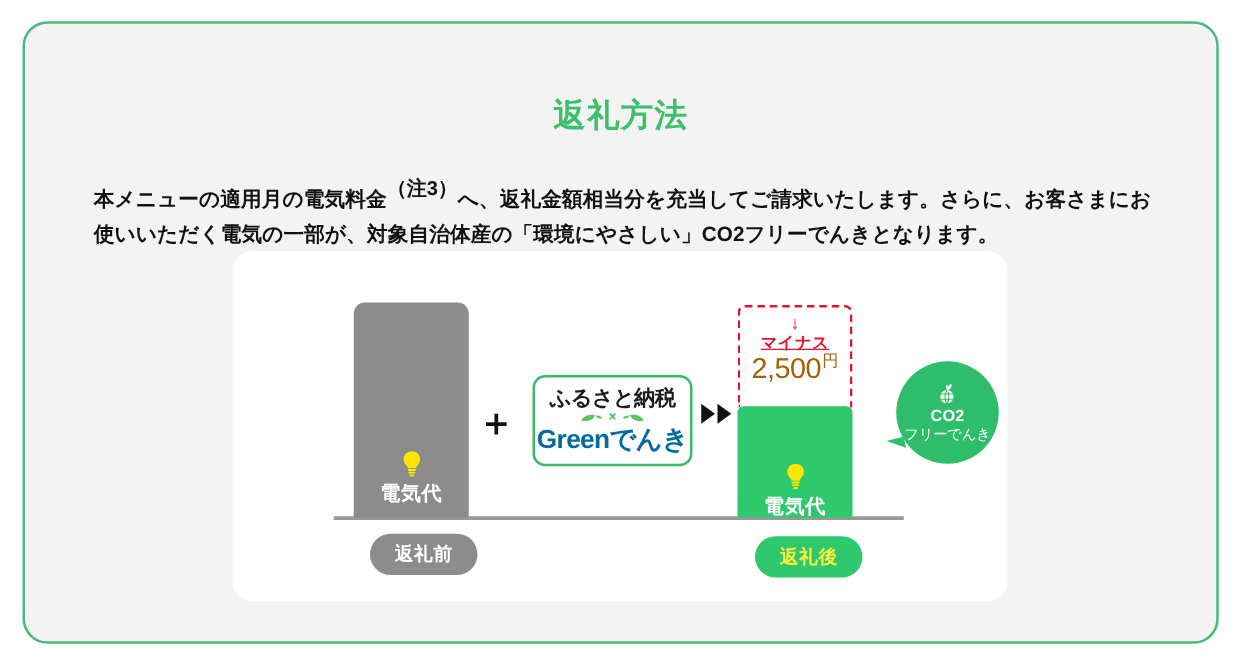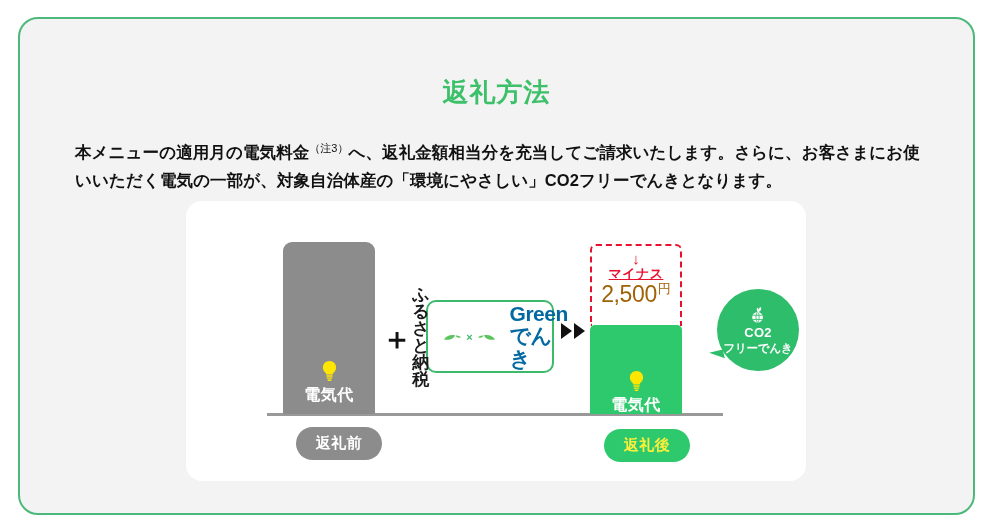--- a/index.html
+++ b/index.html
@@ -53,22 +53,22 @@
     left: 55px;
     top: 102px;
     width: 855px;
     font-size: 16.5px;
     font-weight: bold;
     color: #111111;
     line-height: 1.72;
     letter-spacing: 0.1px;
   }
   .body-copy sup {
-    font-size: 11px;
-    font-weight: normal;
+    font-size: 16px;
+    font-weight: bold;
     vertical-align: 0.55em;
     letter-spacing: 0;
   }
 
   
   .diagram-card {
     position: absolute;
     left: 166px;
     top: 182px;
     width: 620px;
@@ -155,23 +155,24 @@
     position: absolute;
     left: 240px;
     top: 99px;
     width: 128px;
     height: 73px;
     box-sizing: border-box;
     border: 2px solid #3cb96b;
     border-radius: 10px;
     background: #ffffff;
     display: flex;
+    flex-direction: column;
     align-items: center;
     justify-content: center;
-    gap: 13px;
+    gap: 1px;
   }
   .logo-top {
     font-size: 17px;
     font-weight: bold;
     color: #1a1a1a;
     letter-spacing: -0.5px;
     line-height: 1;
   }
   .logo-mid {
     display: flex;
@@ -280,21 +281,21 @@
   .co2-icon { width: 19px; height: 19px; display: block; margin-bottom: 1px; }
   .co2-line1 {
     font-size: 13px;
     font-weight: bold;
     color: #ffffff;
     line-height: 1.12;
     letter-spacing: 0.2px;
   }
   .co2-line2 {
     font-size: 11.5px;
-    font-weight: bold;
+    font-weight: normal;
     color: #ffffff;
     line-height: 1.12;
     letter-spacing: -0.2px;
   }
 
   
   .pill {
     position: absolute;
     height: 33px;
     border-radius: 17px;

